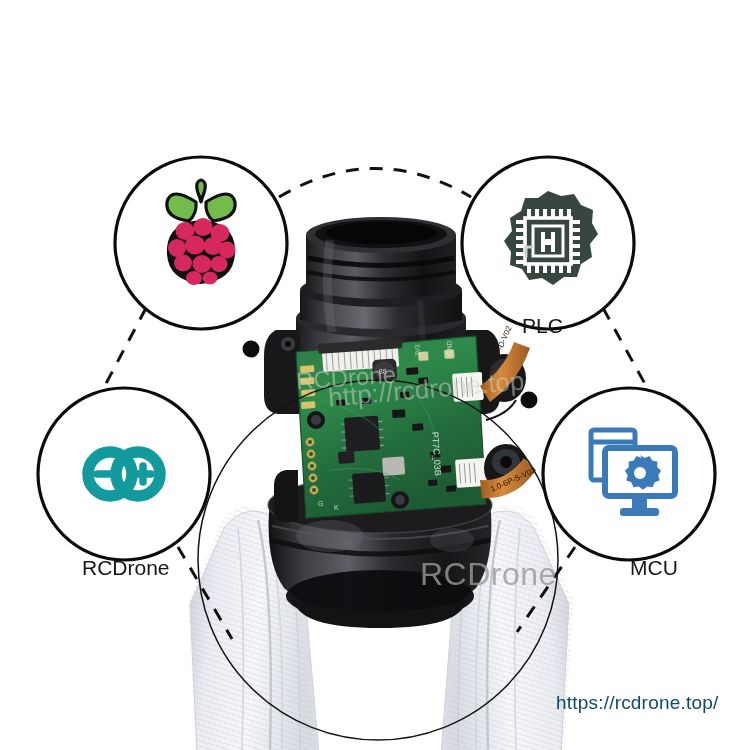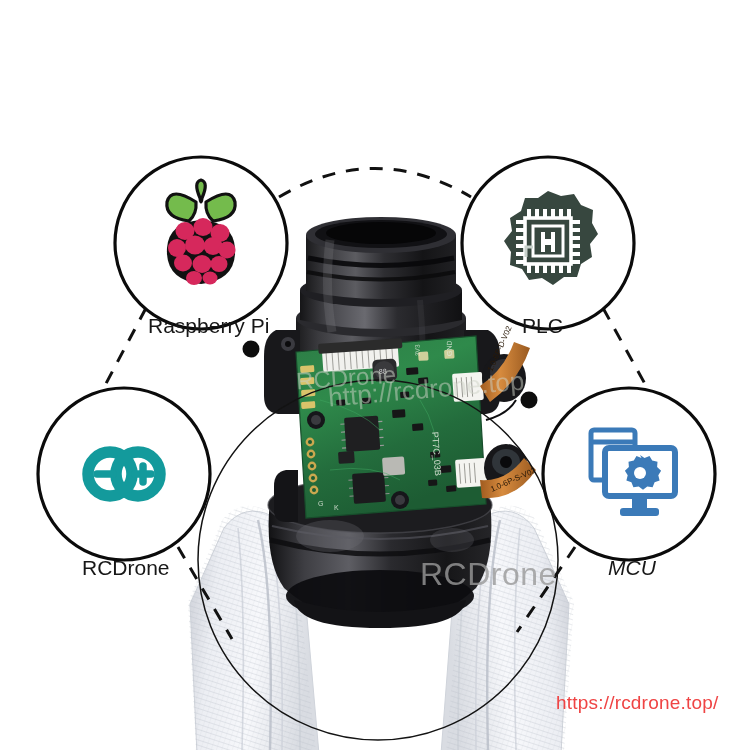--- a/index.html
+++ b/index.html
@@ -12,37 +12,37 @@
     position:absolute;
     font-family:"Liberation Sans",sans-serif;
     font-size:21px;
     color:#171717;
     white-space:nowrap;
     letter-spacing:0px;
   }
   #lbl-rpi{left:148px;top:314px;}
   #lbl-plc{left:522px;top:314px;text-align:center;}
   #lbl-ard{left:82px;top:556px;}
-  #lbl-mcu{left:608px;top:556px;font-style:italic;}
+  #lbl-mcu{left:630px;top:556px;}
   .wm-center{
     position:absolute;
     left:420px;top:556px;
     font-family:"Liberation Sans",sans-serif;
     font-size:32px;
     color:#9a9a9a;
     opacity:.80;
     letter-spacing:.5px;
     pointer-events:none;
   }
   .wm-url{
     position:absolute;
     left:556px;top:692px;
     font-family:"Liberation Sans",sans-serif;
     font-size:19px;
-    color:#ef4444;
+    color:#0c4a6e;
     letter-spacing:.2px;
     pointer-events:none;
   }
   .wm-board{
     position:absolute;
     left:296px;top:364px;
     font-family:"Liberation Sans",sans-serif;
     font-size:24px;
     color:#c9cfc4;
     opacity:.55;
@@ -464,21 +464,20 @@
       <rect x="3" y="24" width="15" height="13" fill="#3b7ab8"></rect>
       <rect x="-9" y="36" width="39" height="8" rx="3" fill="#3b7ab8"></rect>
 
       <g fill="#3b7ab8" transform="translate(11,0)">
         <path d="M0 -17 l4.5 3 l5-2 l2.7 4.6 l5.3 1.2 l-0.4 5.3 l4 3.6 l-2.8 4.5 l1.3 5.2 l-5 1.8 l-2 5 l-5.3 -0.6 l-4.3 3.2 l-4.3 -3.2 l-5.3 0.6 l-2 -5 l-5 -1.8 l1.3 -5.2 l-2.8 -4.5 l4 -3.6 l-0.4 -5.3 l5.3 -1.2 l2.7 -4.6 l5 2 Z"></path>
       </g>
       <circle cx="11" cy="1" r="6" fill="#ffffff"></circle>
     </g>
   </svg>
 
-  <div class="node-label" id="lbl-rpi">Raspberry Pi</div>
   <div class="node-label" id="lbl-plc">PLC</div>
   <div class="node-label" id="lbl-ard">RCDrone</div>
   <div class="node-label" id="lbl-mcu">MCU</div>
 
   <div class="wm-board">RCDrone</div>
   <div class="wm-board2">http://rcdrone.top</div>
   <div class="wm-center">RCDrone</div>
   <div class="wm-url">https://rcdrone.top/</div>
 
 </div>

